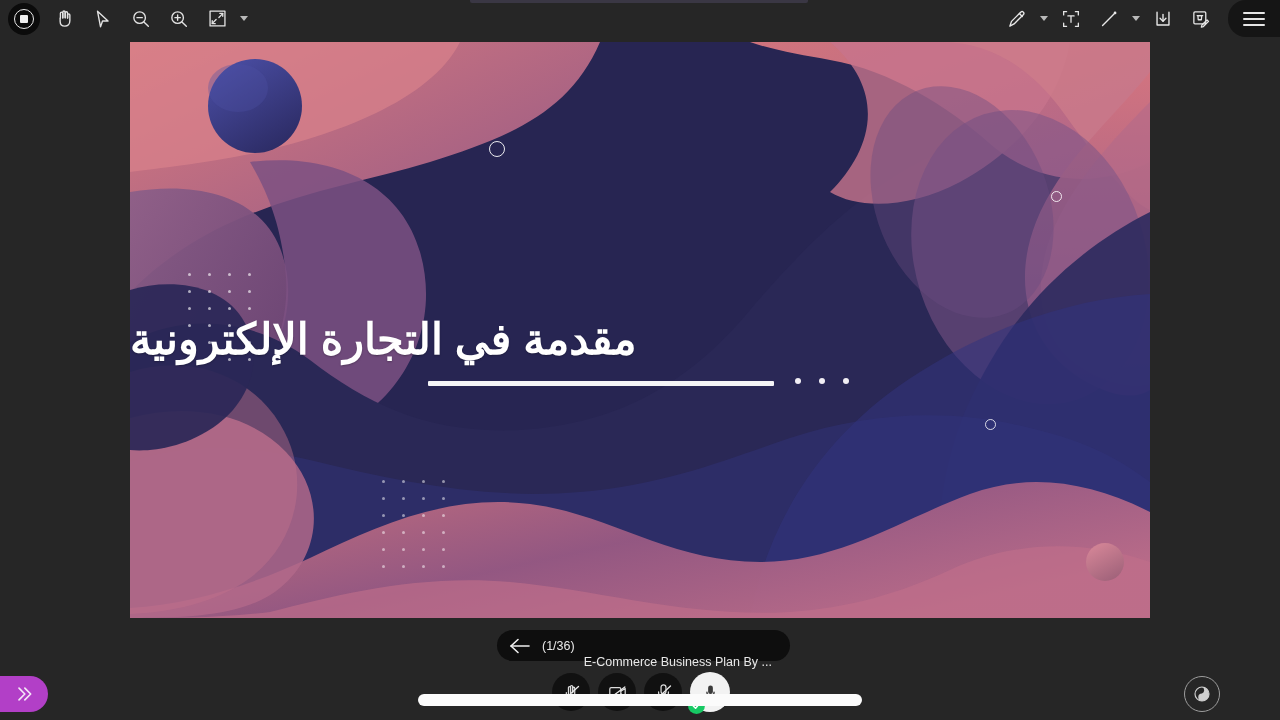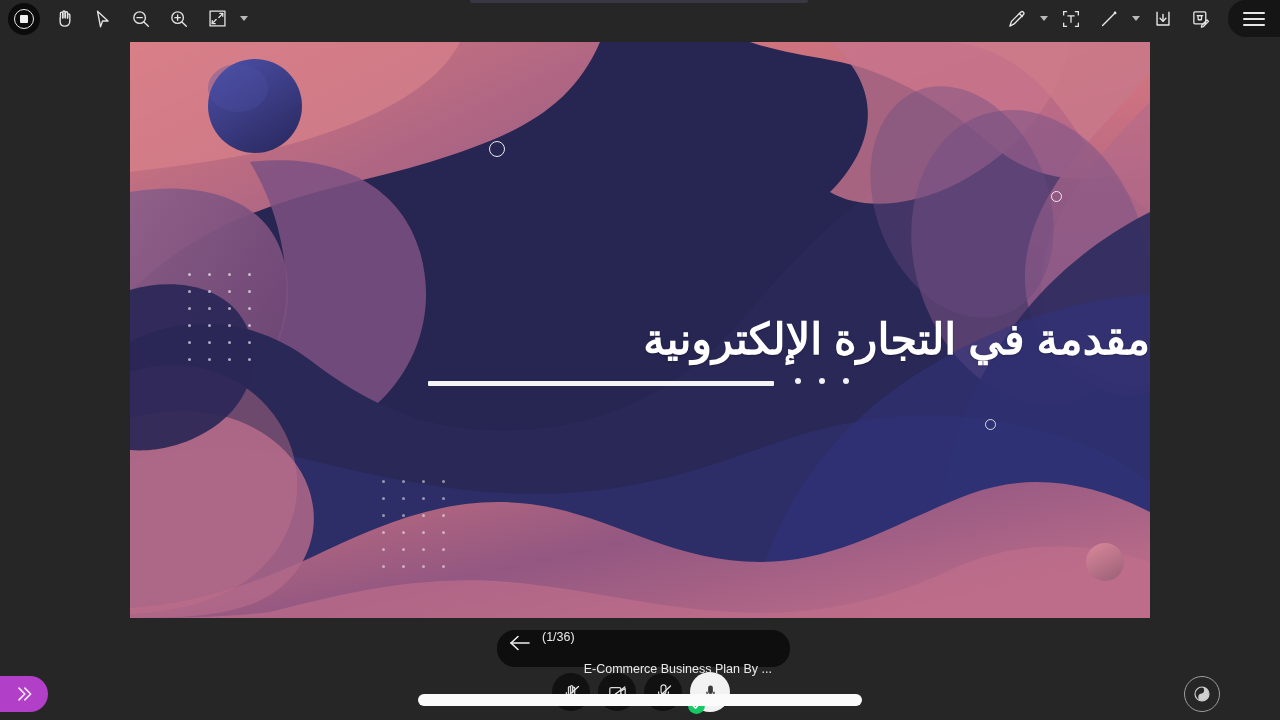--- a/index.html
+++ b/index.html
@@ -68,21 +68,21 @@
   
   #slide-stage{
     position:absolute; left:130px; top:42px; width:1020px; height:576px;
     overflow:hidden;
     background:#2b2a52;
   }
   #slide-stage svg{ display:block; }
 
   .slide-title{
     position:absolute; left:0; top:272px; width:1020px;
-    text-align:right;
+    text-align:left;
     color:#ffffff;
     font-size:43px; font-weight:bold;
     letter-spacing:0px;
     direction:rtl;
     text-shadow:0 1px 2px rgba(0,0,0,.25);
     white-space:nowrap;
   }
   #title-rule{
     position:absolute; left:298px; top:339px; width:346px; height:5px;
     background:#f4f4f6; border-radius:1px;
@@ -102,23 +102,23 @@
   .ring-marker{
     position:absolute; border-radius:50%;
     border:1.5px solid rgba(255,255,255,.9);
   }
   #ring-marker-1{ left:359px; top:99px; width:16px;height:16px; }
   #ring-marker-2{ left:921px; top:149px; width:11px;height:11px; border-color:rgba(255,255,255,.85); }
   #ring-marker-3{ left:855px; top:377px; width:11px;height:11px; border-color:rgba(255,255,255,.8); }
 
   
   #page-indicator{
-    position:absolute; left:497px; top:630px; height:37px;
+    position:absolute; left:497px; top:630px; height:31px;
     background:#0e0e0e; border-radius:18px;
-    display:flex;gap:9px;
+    display:flex;align-items:center; gap:9px;
     padding:0 18px 0 10px;
     z-index:30; cursor:pointer;
   }
   #page-indicator .arrow{ width:26px;height:26px;display:flex;align-items:center;justify-content:center; }
   #page-counter{ color:#e9e9e9; font-size:12.5px; }
   #deck-title{ color:#e9e9e9; font-size:12.5px;margin-top:32px; }
 
   #call-controls{
     position:absolute; left:552px; top:672px;
     display:flex; gap:8px; align-items:center; z-index:20;

